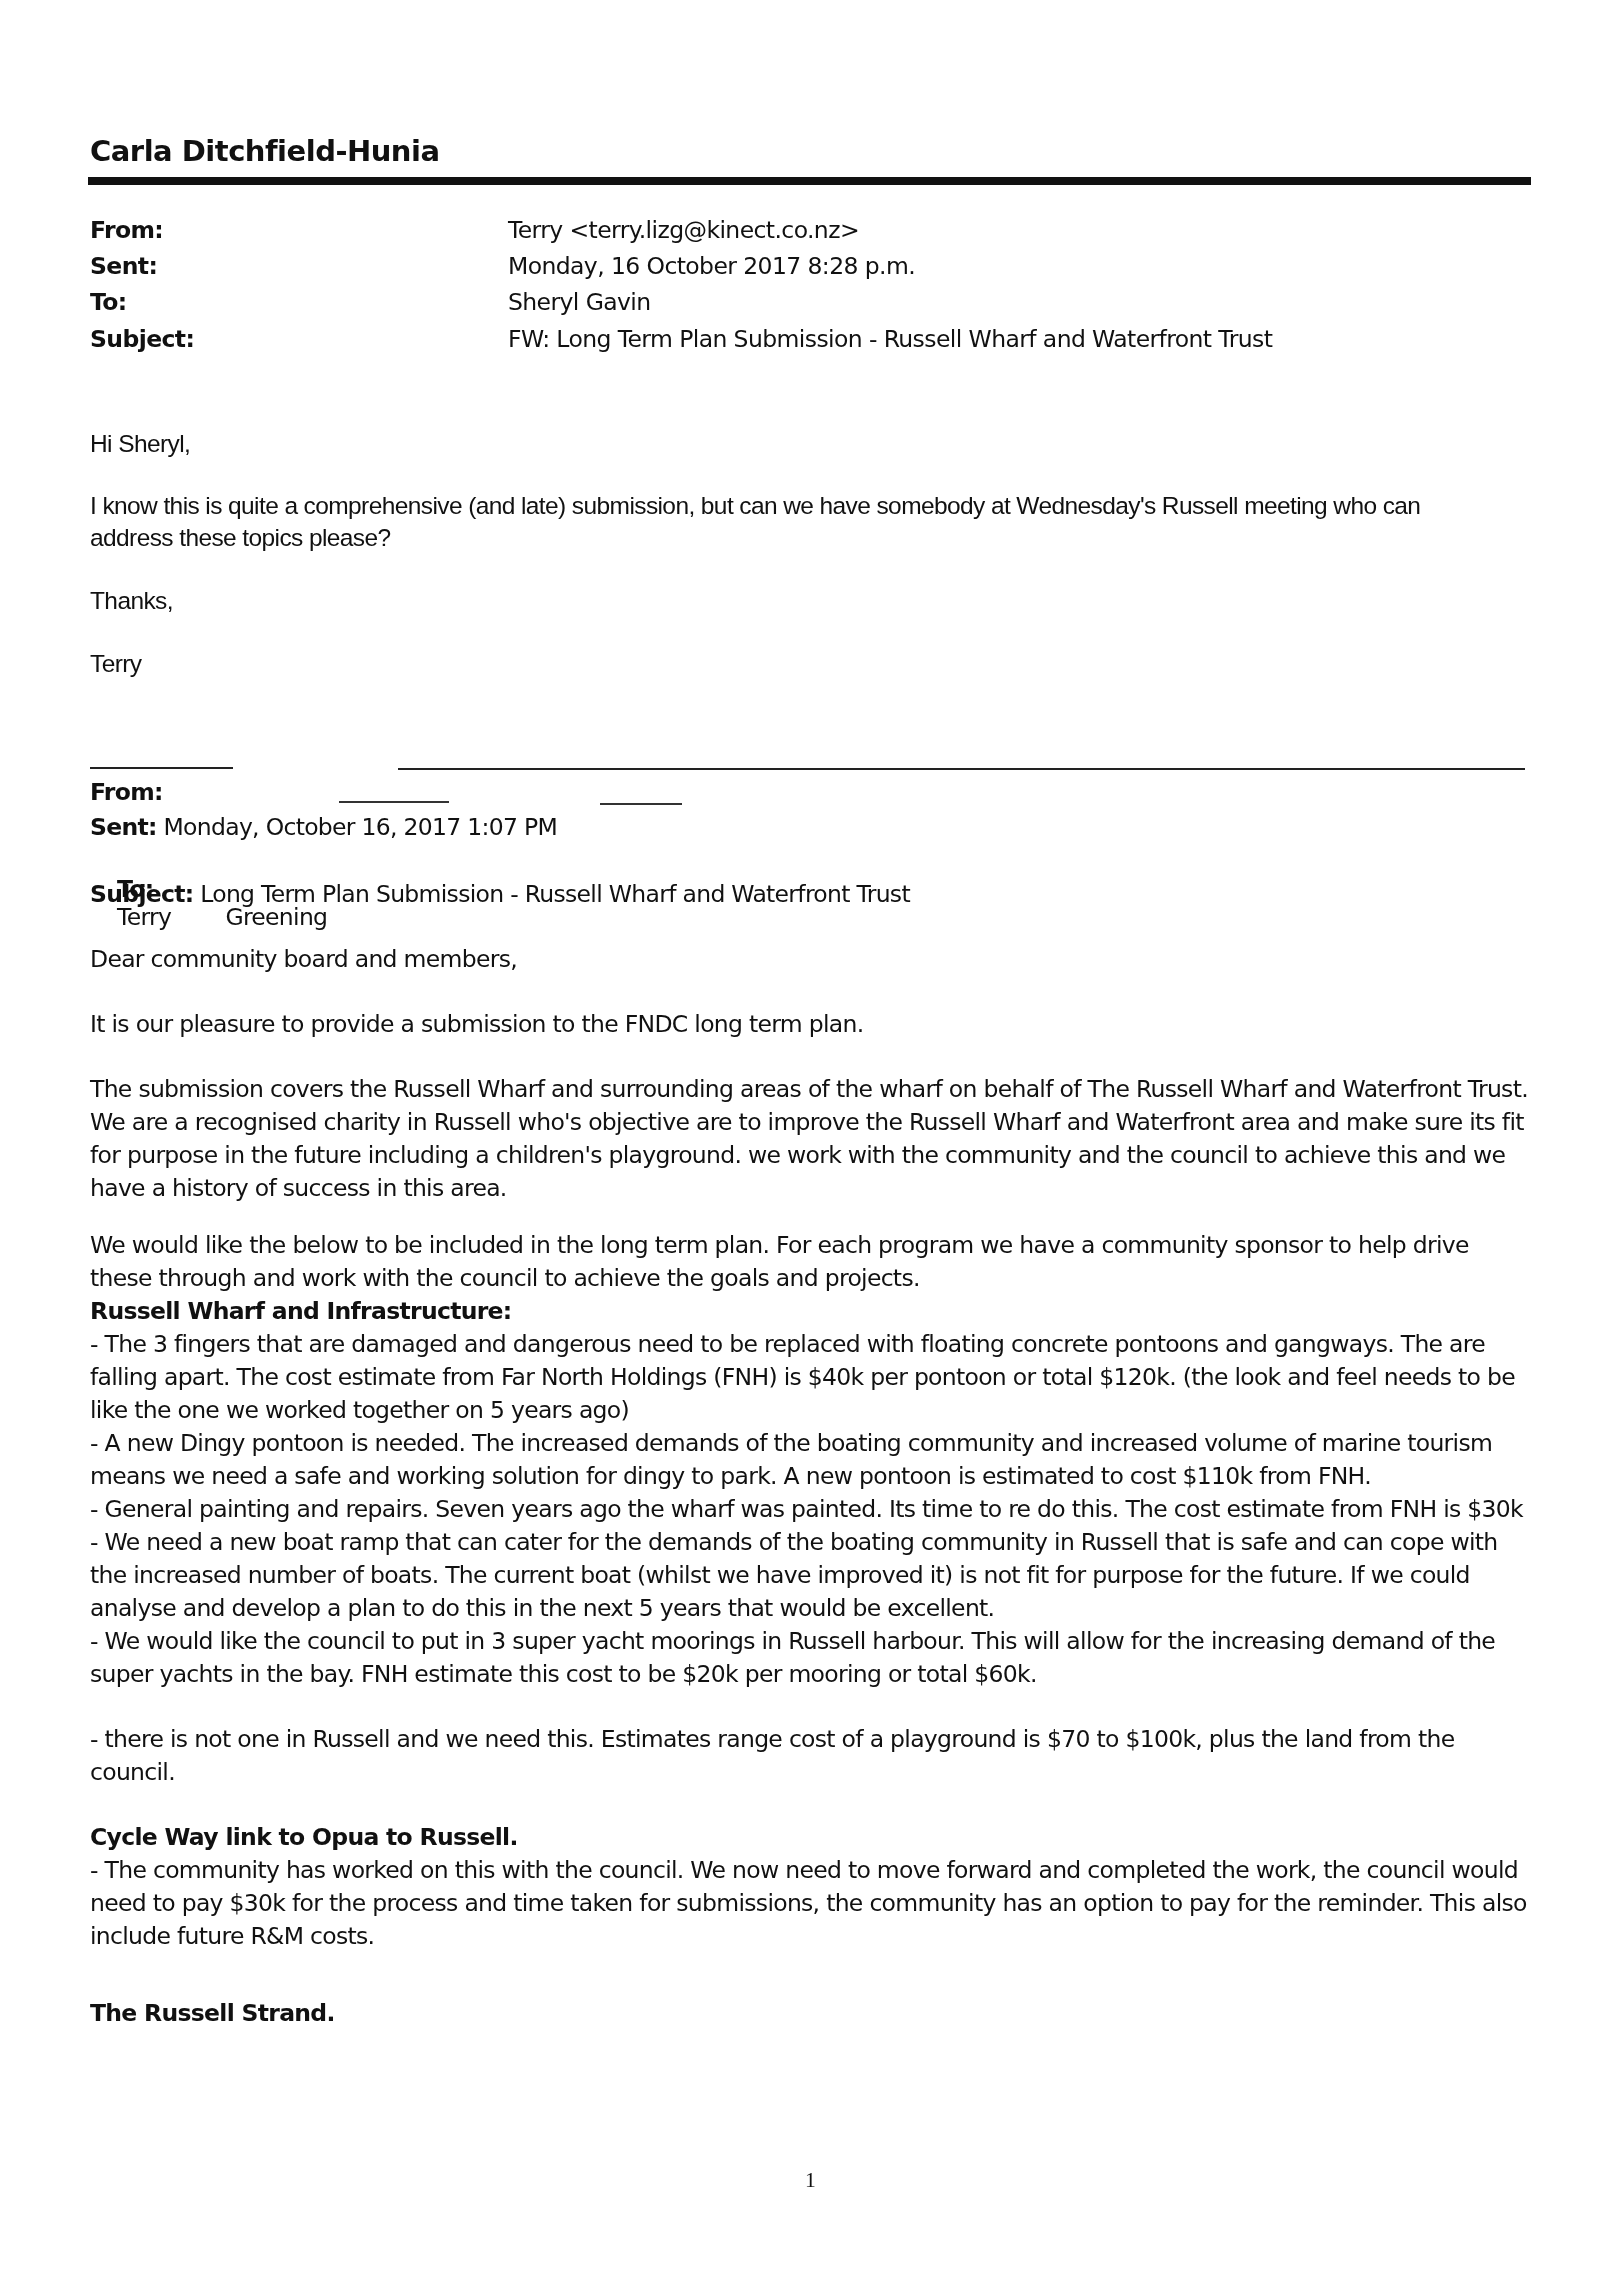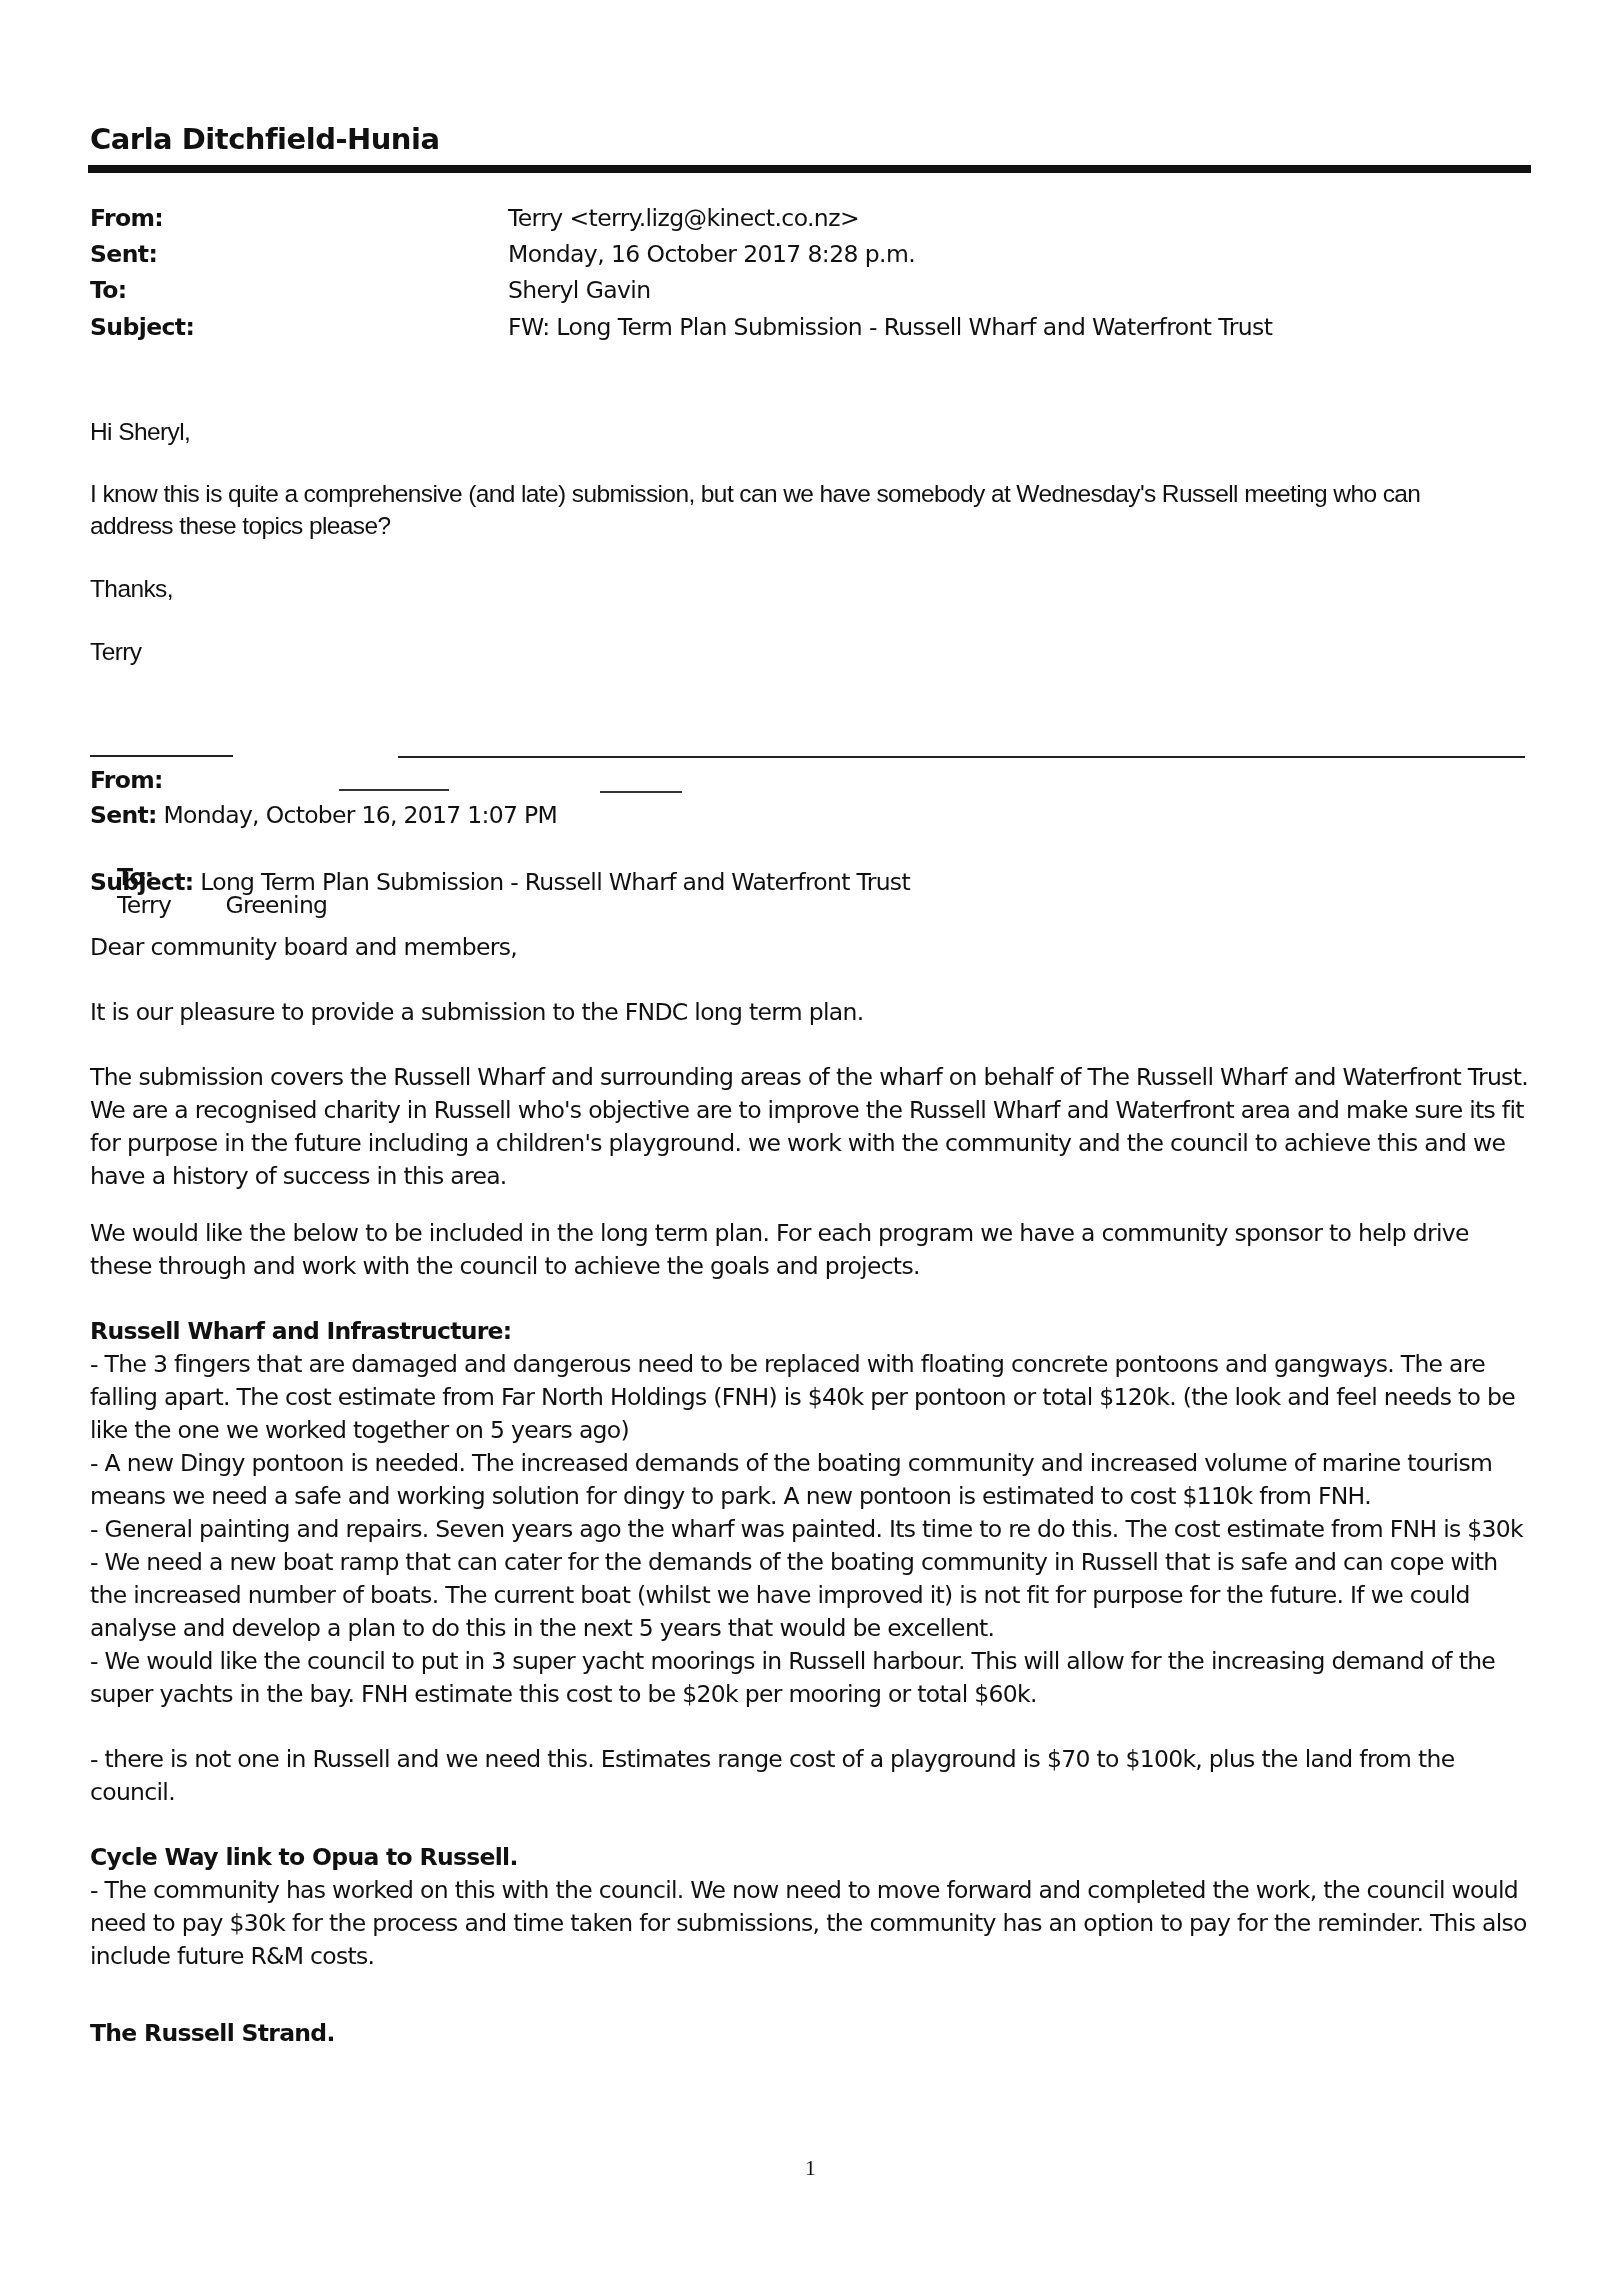--- a/index.html
+++ b/index.html
@@ -1,17 +1,17 @@
 <!DOCTYPE html>
 <html><head>
 <meta charset="utf-8">
 <style>
   html, body { margin: 0; padding: 0; background: #ffffff; }
   body { width: 1621px; height: 2294px; position: relative; overflow: hidden; color: #111; }
-  .page { position: absolute; left: 0; top: 0; width: 1621px; height: 2066px; }
+  .page { position: absolute; left: 0; top: 12px; width: 1621px; height: 2066px; }
   .sans { font-family: "DejaVu Sans", sans-serif; }
   .arial { font-family: "Liberation Sans", sans-serif; }
   .serif { font-family: "Liberation Serif", serif; }
 
   .owner { position: absolute; left: 90px; top: 122px; font-size: 29px; font-weight: bold; letter-spacing: -0.5px; }
   .thick-rule { position: absolute; left: 88px; top: 165px; width: 1443px; height: 7.8px; background: #111; }
 
   .hdr { position: absolute; left: 90px; font-size: 23.5px; letter-spacing: -0.6px; }
   .hdr .lbl { position: absolute; left: 0; font-weight: bold; white-space: nowrap; }
   .hdr .val { position: absolute; left: 418px; white-space: nowrap; }
@@ -84,21 +84,21 @@
     <b>Subject:</b>
     <span>Long Term Plan Submission - Russell Wharf and Waterfront Trust</span>
   </div>
 
   <div class="block sans" style="top:931px;">
     <p class="sans-p">Dear community board and members,</p>
     <p class="sans-p" style="margin-top:32px;">It is our pleasure to provide a submission to the FNDC long term plan.</p>
     <p class="sans-p" style="margin-top:32px;">The submission covers the Russell Wharf and surrounding areas of the wharf on behalf of The Russell Wharf and Waterfront Trust. We are a recognised charity in Russell who's objective are to improve the Russell Wharf and Waterfront area and make sure its fit for purpose in the future including a children's playground. we work with the community and the council to achieve this and we have a history of success in this area.</p>
     <p class="sans-p" style="margin-top:24px;">We would like the below to be included in the long term plan. For each program we have a community sponsor to help drive these through and work with the council to achieve the goals and projects.</p>
 
-    <div style="margin-top:32px;">
+    <div style="">
       <p class="sans-p heading">Russell Wharf and Infrastructure:</p>
       <p class="sans-p">- The 3 fingers that are damaged and dangerous need to be replaced with floating concrete pontoons and gangways. The are falling apart. The cost estimate from Far North Holdings (FNH) is $40k per pontoon or total $120k. (the look and feel needs to be like the one we worked together on 5 years ago)</p>
       <p class="sans-p">- A new Dingy pontoon is needed. The increased demands of the boating community and increased volume of marine tourism means we need a safe and working solution for dingy to park. A new pontoon is estimated to cost $110k from FNH.</p>
       <p class="sans-p">- General painting and repairs. Seven years ago the wharf was painted. Its time to re do this. The cost estimate from FNH is $30k</p>
       <p class="sans-p">- We need a new boat ramp that can cater for the demands of the boating community in Russell that is safe and can cope with the increased number of boats. The current boat (whilst we have improved it) is not fit for purpose for the future. If we could analyse and develop a plan to do this in the next 5 years that would be excellent.</p>
       <p class="sans-p">- We would like the council to put in 3 super yacht moorings in Russell harbour. This will allow for the increasing demand of the super yachts in the bay. FNH estimate this cost to be $20k per mooring or total $60k.</p>
     </div>
 
     <div style="margin-top:32px;">
       <p class="sans-p">- there is not one in Russell and we need this. Estimates range cost of a playground is $70 to $100k, plus the land from the council.</p>

